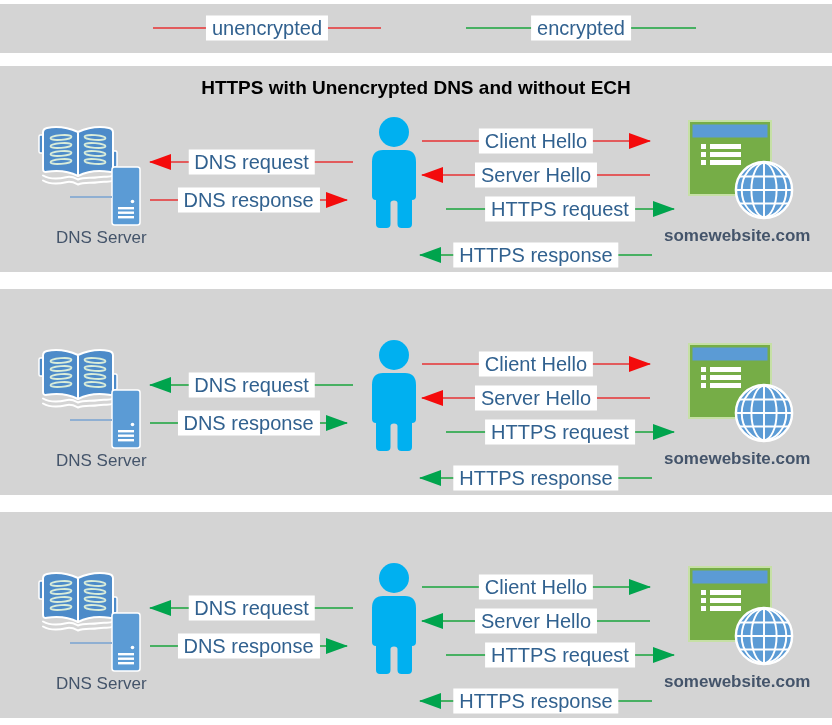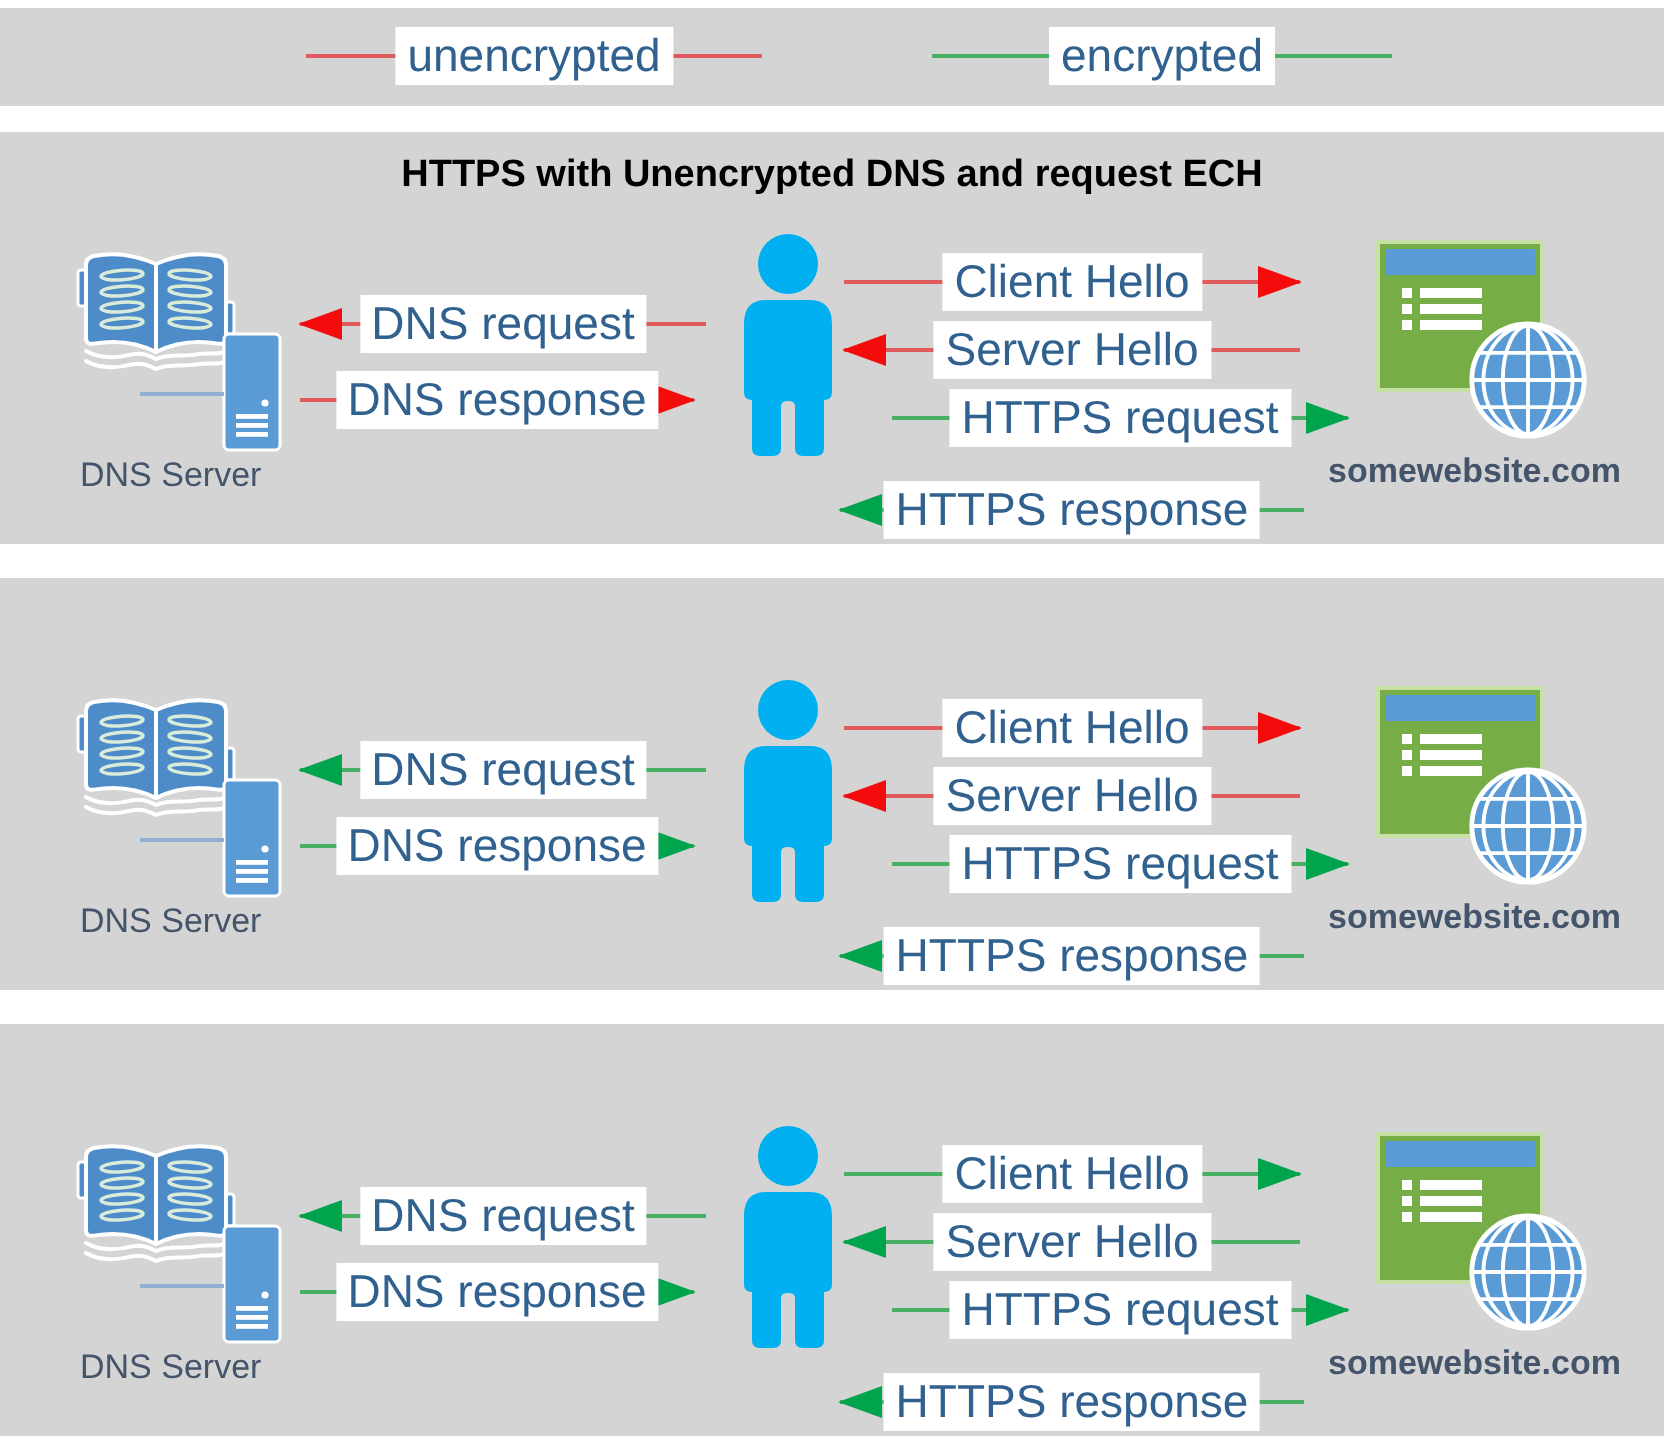--- a/index.html
+++ b/index.html
@@ -13,21 +13,21 @@
     font-size:19px;font-weight:700;color:var(--title-text);}
 
   
   .arrow{position:absolute;height:16px;}
   .arrow .line{position:absolute;left:0;right:0;top:7px;height:2px;background:var(--line,#999);}
   .arrow .head{position:absolute;top:0;width:0;height:0;
     border-top:8px solid transparent;border-bottom:8px solid transparent;}
   .arrow.dir-right .head{right:-1px;border-left:22px solid var(--head,#999);}
   .arrow.dir-left  .head{left:-1px;border-right:22px solid var(--head,#999);}
   .arrow .lbl{position:absolute;left:50%;top:50%;transform:translate(-50%,-50%);
-    background:#fff;padding:1px 6px;font-size:23px;color:var(--label-text);white-space:nowrap;}
+    background:#fff;padding:1px 6px;font-size:20px;color:var(--label-text);white-space:nowrap;}
 
   
   .leg-unenc{left:153px;top:16px;width:228px;}
   .leg-enc{left:466px;top:16px;width:230px;}
 
   
   .a-dnsreq {left:150px;top:88px; width:203px;}
   .a-dnsres {left:150px;top:126px;width:197px;text-align:center;}
   .a-chello {left:422px;top:67px; width:228px;}
   .a-shello {left:422px;top:101px;width:228px;}
@@ -36,21 +36,21 @@
 
   
   .book{position:absolute;left:36px;top:56px;width:84px;height:68px;}
   .server{position:absolute;left:111px;top:100px;width:30px;height:60px;}
   .connector{position:absolute;left:70px;top:130px;width:42px;height:2px;background:#8fafd2;}
   .person{position:absolute;left:362px;top:50px;width:64px;height:114px;}
   .window{position:absolute;left:688px;top:54px;width:84px;height:76px;}
   .globe{position:absolute;left:733px;top:93px;width:62px;height:62px;}
 
   .caption{position:absolute;font-size:17px;color:var(--caption-text);white-space:nowrap;}
-  .dns-caption{left:40px;top:162px;}
+  .dns-caption{left:56px;top:162px;}
   .site-caption{left:664px;top:160px;font-weight:bold;}
 
   .defs{position:absolute;width:0;height:0;overflow:hidden;}
 </style>
 </head>
 <body>
 
 <svg class="defs" aria-hidden="true">
   <defs>
     <symbol id="sym-book" viewBox="0 0 84 68">
@@ -119,21 +119,21 @@
     <div class="line"></div>
     <span class="lbl">unencrypted</span>
   </div>
   <div class="arrow leg-enc" style="--line: #47b062; --head: #00a44d;">
     <div class="line"></div>
     <span class="lbl">encrypted</span>
   </div>
 </header>
 
 <section class="panel">
-  <h2 class="panel-title">HTTPS with Unencrypted DNS and request ECH</h2>
+  <h2 class="panel-title">HTTPS with Unencrypted DNS and without ECH</h2>
   <svg class="book">
       <use href="#sym-book"></use>
     </svg>
   <svg class="server">
       <use href="#sym-server"></use>
     </svg>
   <div class="connector"></div>
   <div class="caption dns-caption">DNS Server</div>
   <svg class="person">
       <use href="#sym-person"></use>

